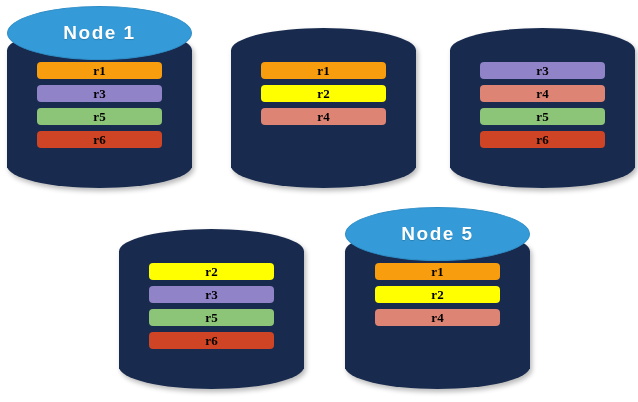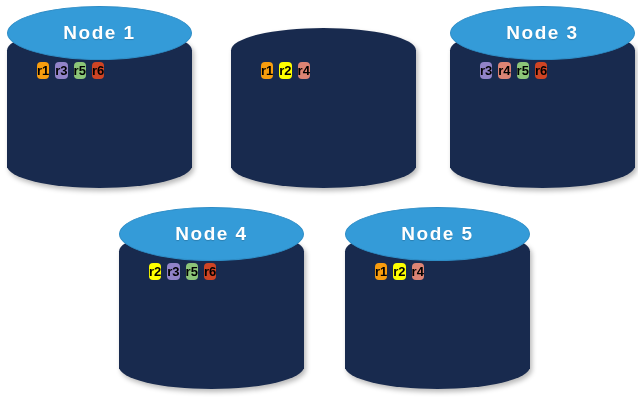--- a/index.html
+++ b/index.html
@@ -73,23 +73,24 @@
     text-shadow: 0 1px 1px rgba(0,0,0,0.18);
   }
 
   
   .replicas {
     position: absolute;
     left: 30px;
     top: 56px;
     width: 125px;
     display: flex;
-    flex-direction: row;
+    flex-direction: column;
     gap: 6px;
     z-index: 4;
+    font-family: Liberation Serif, serif;
   }
 
   .replica {
     height: 17px;
     border-radius: 4px;
     display: flex;
     align-items: center;
     justify-content: center;
     color: #000000;
     font-size: 13px;
@@ -129,37 +130,31 @@
     <div class="replicas">
       <div class="replica" style="background: rgb(248, 157, 14);">r1</div>
       <div class="replica" style="background: rgb(255, 255, 0);">r2</div>
       <div class="replica" style="background: rgb(221, 132, 116);">r4</div>
     </div>
   </div>
 
   <div class="node" id="node-3">
     <div class="cyl-body"></div>
     <div class="cyl-wall"></div>
-    <div class="cyl-top">
-      <span class="node-title">Node  3</span>
-    </div>
     <div class="replicas">
       <div class="replica" style="background: rgb(145, 131, 200);">r3</div>
       <div class="replica" style="background: rgb(221, 132, 116);">r4</div>
       <div class="replica" style="background: rgb(140, 197, 120);">r5</div>
       <div class="replica" style="background: rgb(207, 68, 36);">r6</div>
     </div>
   </div>
 
   <div class="node" id="node-4">
     <div class="cyl-body"></div>
     <div class="cyl-wall"></div>
-    <div class="cyl-top">
-      <span class="node-title">Node  4</span>
-    </div>
     <div class="replicas">
       <div class="replica" style="background: rgb(255, 255, 0);">r2</div>
       <div class="replica" style="background: rgb(145, 131, 200);">r3</div>
       <div class="replica" style="background: rgb(140, 197, 120);">r5</div>
       <div class="replica" style="background: rgb(207, 68, 36);">r6</div>
     </div>
   </div>
 
   <div class="node" id="node-5">
     <div class="cyl-body"></div>

